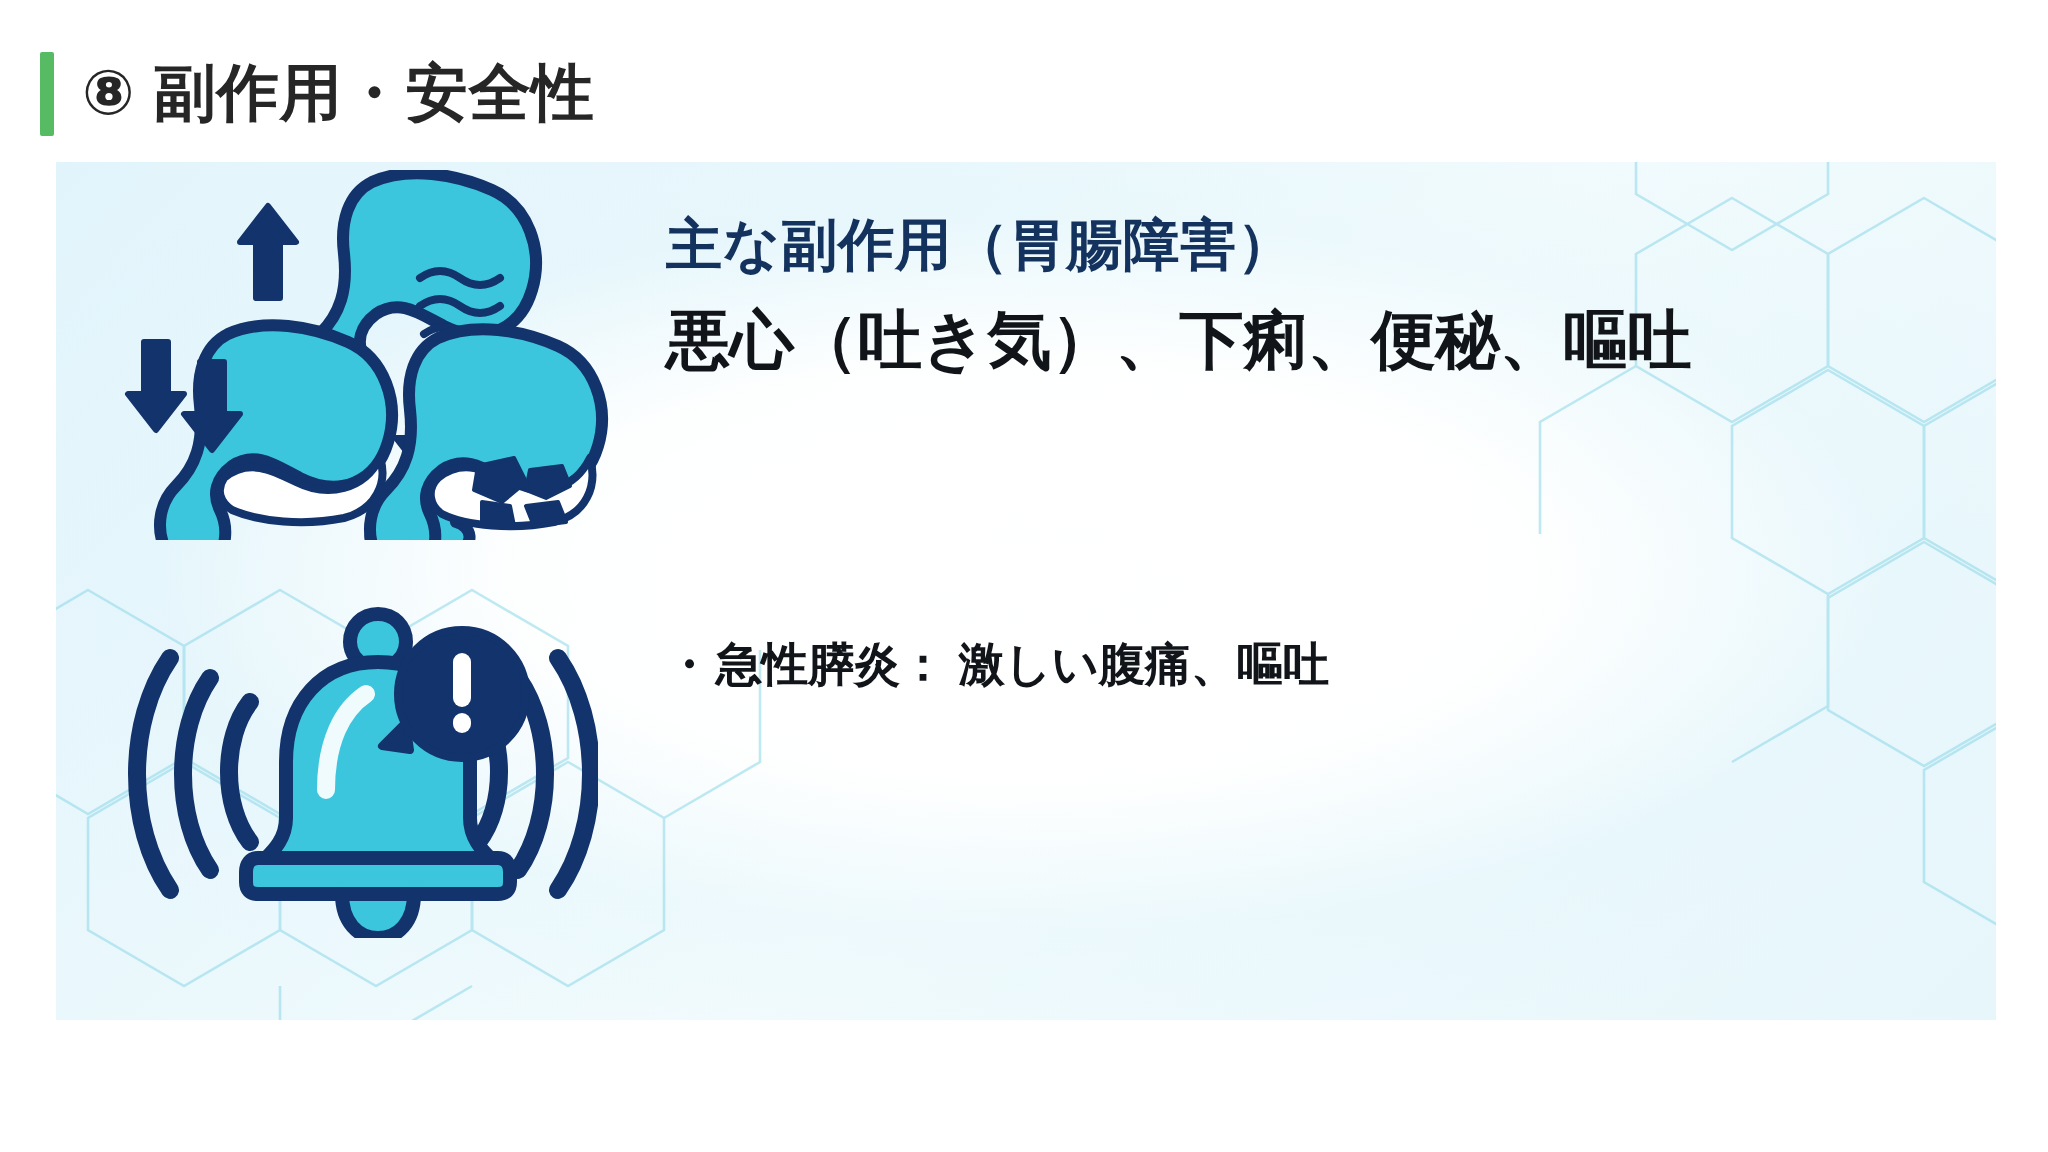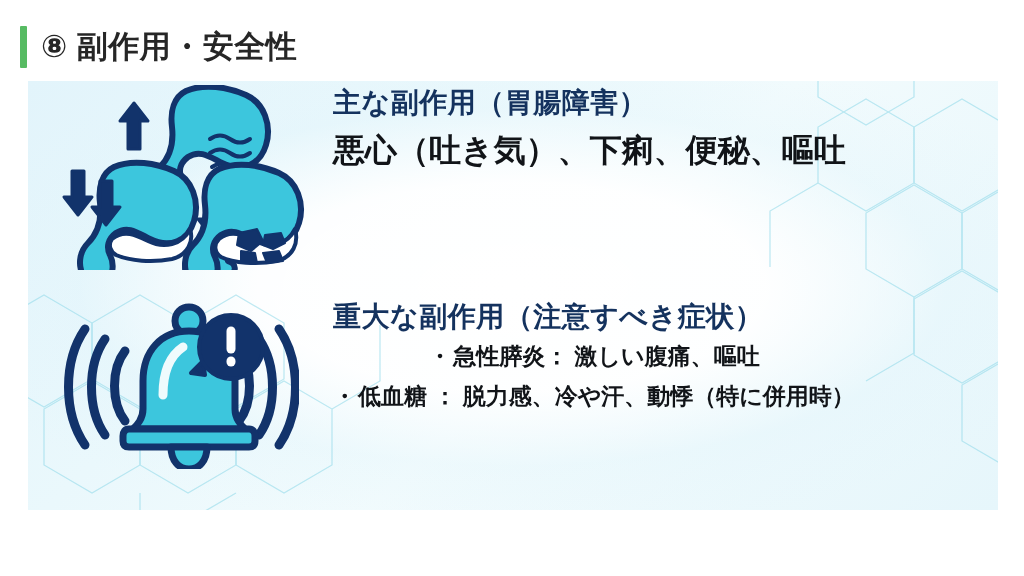--- a/index.html
+++ b/index.html
@@ -76,20 +76,21 @@
   .icon-col {
     width: 305px;
     flex: 0 0 auto;
     display: flex;
     justify-content: center;
     align-items: flex-start;
   }
   .text-col {
     flex: 1 1 auto;
     padding-top: 2px;
+    margin-top: 20px;
   }
 
   .section-heading {
     font-size: 28px;
     font-weight: bold;
     color: #14325e;
     letter-spacing: 0.5px;
     margin: 0 0 12px 0;
     line-height: 1.15;
     white-space: nowrap;
@@ -260,25 +261,21 @@
             <g stroke="#ffffff" stroke-width="9" stroke-linecap="round">
               <path d="M168 32 L168 50"></path>
               <path d="M168 62 L168 63"></path>
             </g>
           </g>
         </g>
       </svg>
     </div>
 
     <div class="text-col">
-      <h2 class="section-heading">重大な副作用（注意すべき症状）</h2>
       <ul class="bullet-list">
         <li class="bullet-item">
           <span class="bullet-dot">・</span><span>急性膵炎： 激しい腹痛、嘔吐</span>
         </li>
-        <li class="bullet-item">
-          <span class="bullet-dot">・</span><span>低血糖 ： 脱力感、冷や汗、動悸（特に併用時）</span>
-        </li>
       </ul>
     </div>
   </div>
 
 </div>
 
 </body></html>

